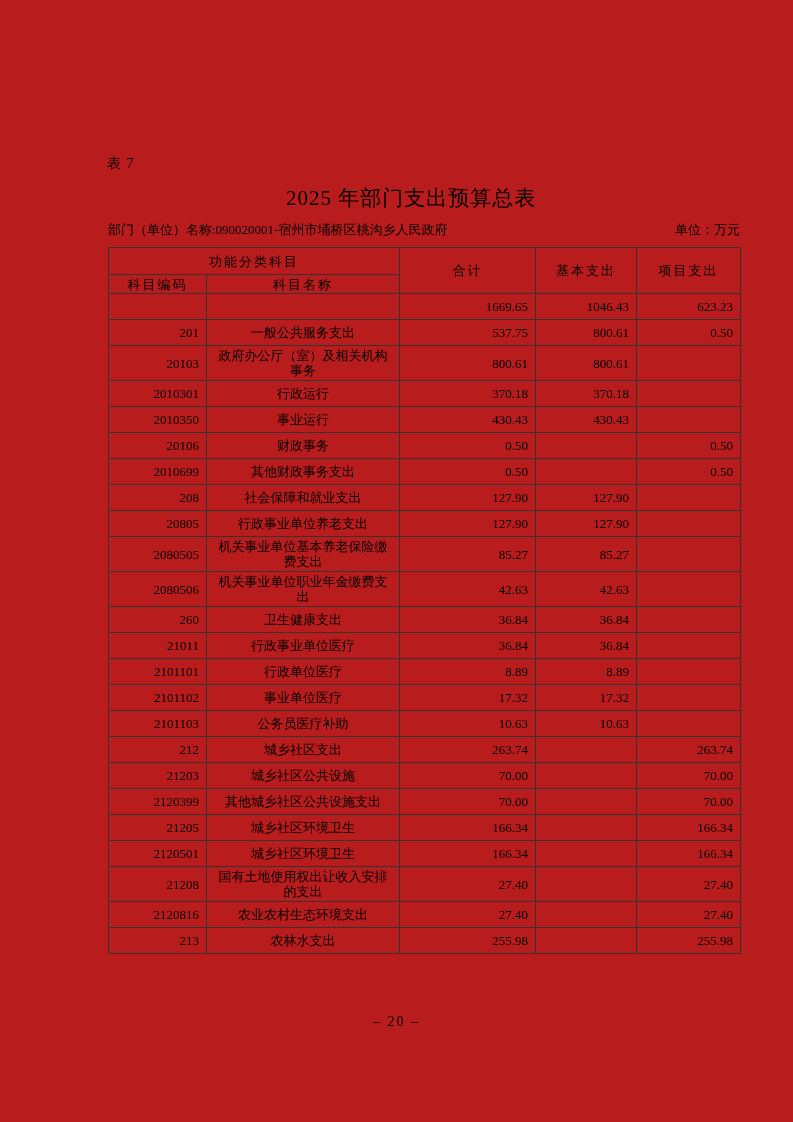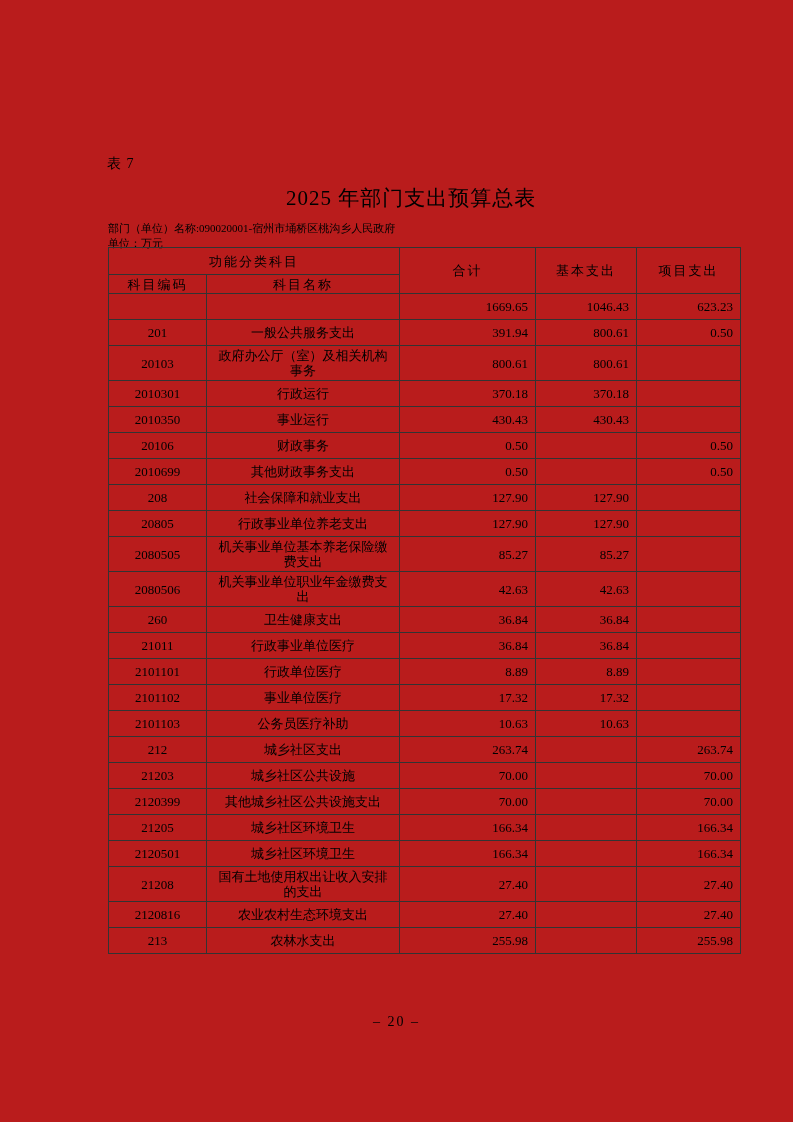--- a/index.html
+++ b/index.html
@@ -36,22 +36,21 @@
     margin-left: 29px;
   }
   .meta-row {
     position: absolute;
     left: 108px;
     width: 632px;
     top: 221px;
     display: flex;
     justify-content: space-between;
     align-items: baseline;
-    font-size: 11px;
-    flex-direction: column;
+    font-size: 13px;
   }
   table.budget {
     position: absolute;
     left: 108px;
     top: 247px;
     width: 632px;
     border-collapse: collapse;
     table-layout: fixed;
     font-size: 13px;
   }
@@ -64,21 +63,21 @@
     overflow: hidden;
   }
   table.budget th {
     text-align: center;
     letter-spacing: 2px;
     padding: 1px 4px;
   }
   tr.header-row-1 th { height: 27px; margin-top: 30px; }
   tr.header-row-2 th { height: 19px; }
   table.budget td { height: 26px; padding: 2px 7px; }
-  td.cell-code { text-align: center; margin-top: 48px; }
+  td.cell-code { text-align: right; margin-top: 48px; }
   td.cell-name { text-align: center; }
   td.cell-num  { text-align: right; }
   .page-footer {
     position: absolute;
     left: 0;
     right: 0;
     top: 1014px;
     text-align: center;
     font-size: 14px;
     letter-spacing: 2px;
@@ -122,21 +121,21 @@
         <tr>
     <td class="cell-code"></td>
     <td class="cell-name"></td>
     <td class="cell-num">1669.65</td>
     <td class="cell-num">1046.43</td>
     <td class="cell-num">623.23</td>
   </tr>
         <tr>
     <td class="cell-code">201</td>
     <td class="cell-name">一般公共服务支出</td>
-    <td class="cell-num">391.94</td>
+    <td class="cell-num">537.75</td>
     <td class="cell-num">800.61</td>
     <td class="cell-num">0.50</td>
   </tr>
         <tr>
     <td class="cell-code">20103</td>
     <td class="cell-name">政府办公厅（室）及相关机构事务</td>
     <td class="cell-num">800.61</td>
     <td class="cell-num">800.61</td>
     <td class="cell-num"></td>
   </tr>

